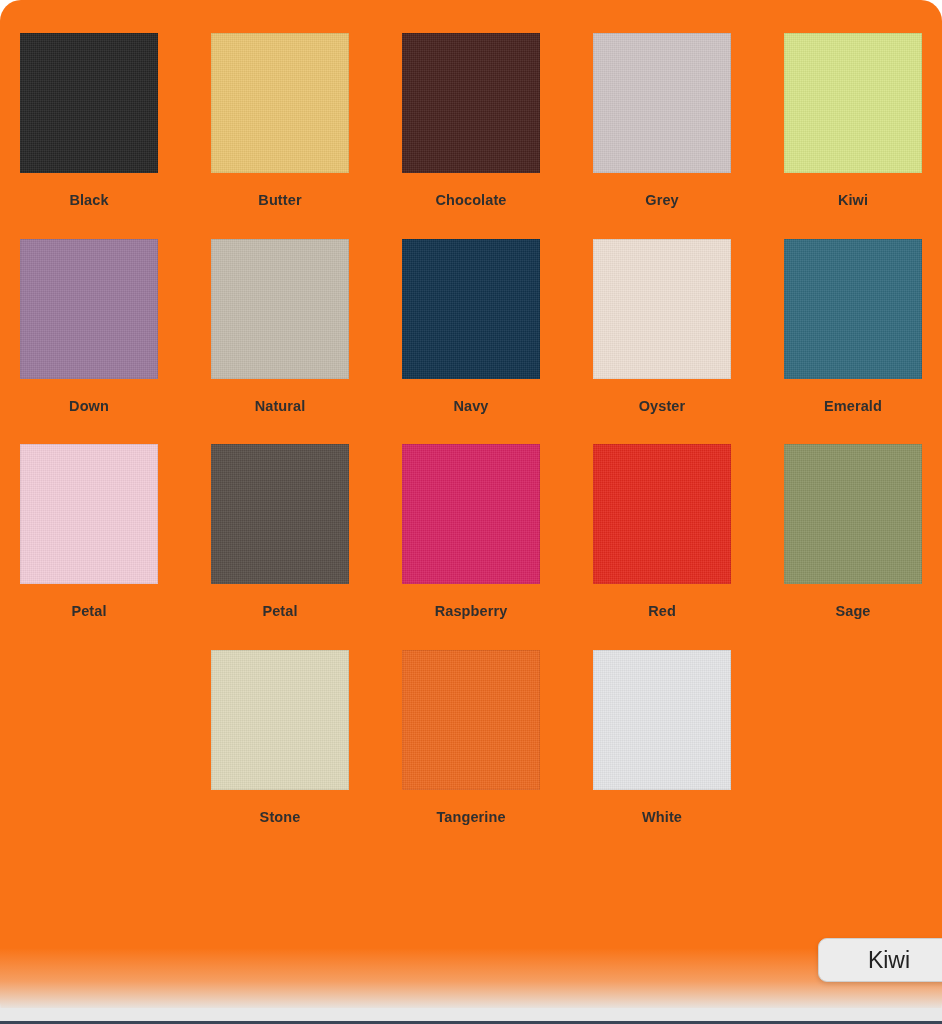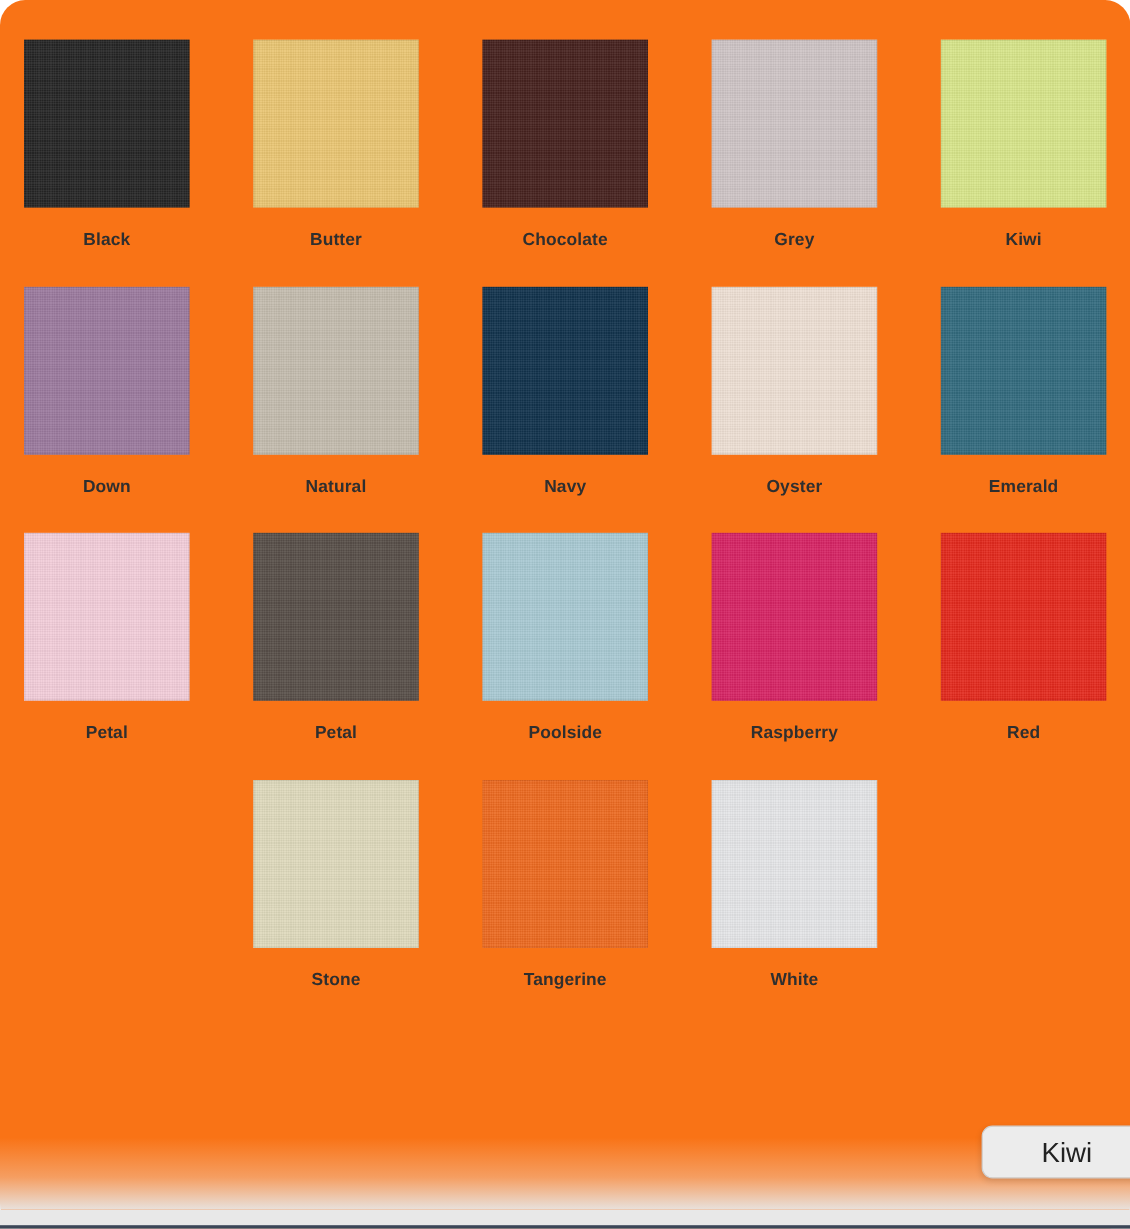--- a/index.html
+++ b/index.html
@@ -172,30 +172,30 @@
       </div>
       <div class="swatch-cell">
         <div class="swatch-chip" style="background-color: rgb(242, 205, 217);"></div>
         <div class="swatch-label">Petal</div>
       </div>
       <div class="swatch-cell">
         <div class="swatch-chip" style="background-color: rgb(88, 79, 73);"></div>
         <div class="swatch-label">Petal</div>
       </div>
       <div class="swatch-cell">
-        <div class="swatch-chip" style="background-color: rgb(168, 201, 210);"></div>
-        <div class="swatch-label">Poolside</div>
-      </div>
-      <div class="swatch-cell">
         <div class="swatch-chip" style="background-color: rgb(214, 37, 101);"></div>
         <div class="swatch-label">Raspberry</div>
       </div>
       <div class="swatch-cell">
         <div class="swatch-chip" style="background-color: rgb(227, 42, 30);"></div>
         <div class="swatch-label">Red</div>
+      </div>
+      <div class="swatch-cell">
+        <div class="swatch-chip" style="background-color: rgb(139, 148, 102);"></div>
+        <div class="swatch-label">Sage</div>
       </div>
       <div class="swatch-cell">
         <div class="swatch-chip" style="background-color: rgb(222, 217, 188);"></div>
         <div class="swatch-label">Stone</div>
       </div>
       <div class="swatch-cell">
         <div class="swatch-chip" style="background-color: rgb(236, 106, 33);"></div>
         <div class="swatch-label">Tangerine</div>
       </div>
       <div class="swatch-cell">

